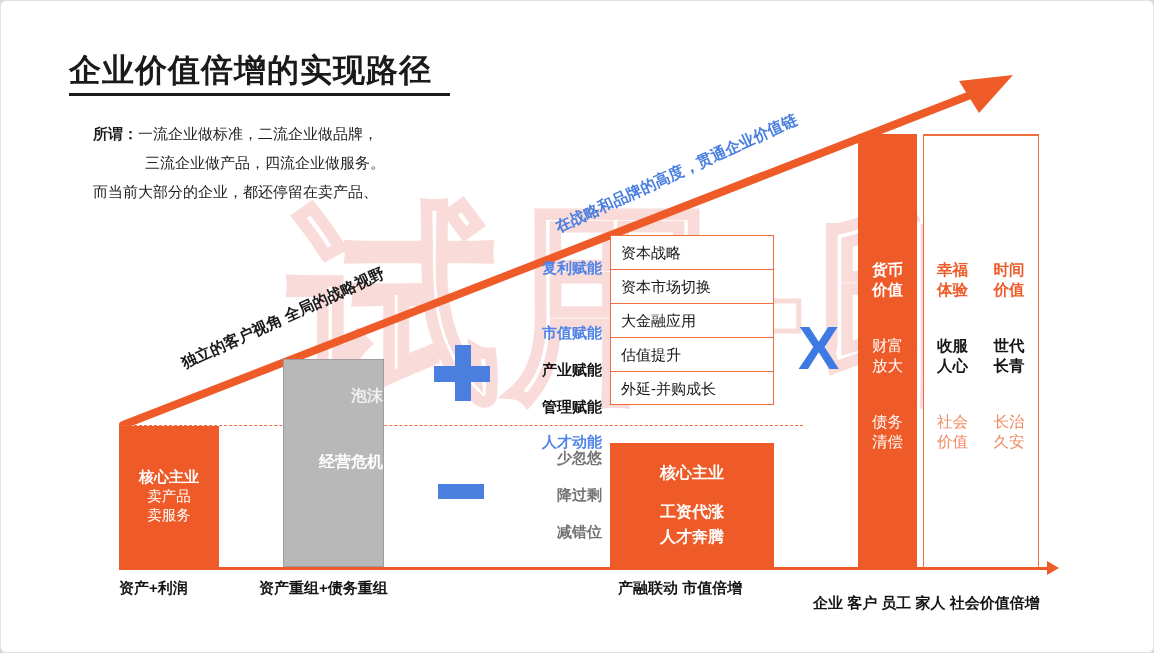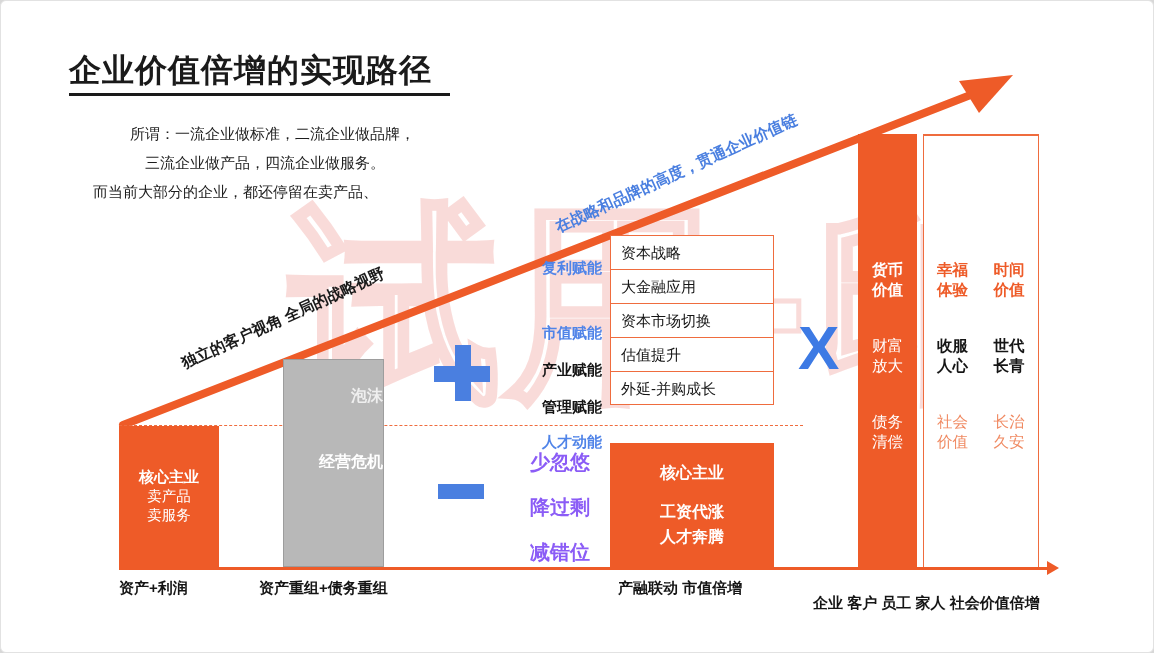--- a/index.html
+++ b/index.html
@@ -62,21 +62,21 @@
   .intro {
     position: absolute;
     left: 92px;
     top: 118px;
     z-index: 12;
     font-size: 15px;
     color: #1d1d1d;
     line-height: 29px;
     white-space: nowrap;
   }
-  .intro .lead { font-weight: normal; margin-left: 37px; }
+  .intro .lead { font-weight: bold; }
   .intro .indent { padding-left: 52px; display: inline-block; }
 
   
   .axis-x {
     position: absolute;
     left: 118px;
     top: 566px;
     width: 934px;
     height: 3px;
     background: #ee5b28;
@@ -248,26 +248,25 @@
   
   .reduce-col {
     position: absolute;
     left: 517px;
     top: 448px;
     width: 84px;
     z-index: 9;
     text-align: right;
   }
   .reduce-col div {
-    font-size: 20px;
-    font-weight: bold;
-    color: #8b5cf6;
+    font-size: 15px;
+    font-weight: bold;
+    color: #737373;
     margin-bottom: 18px;
     white-space: nowrap;
-    text-align: center;
   }
 
   
   .bar-core2 {
     position: absolute;
     left: 609px;
     top: 442px;
     width: 164px;
     height: 124px;
     background: #ee5b28;
@@ -380,22 +379,22 @@
   <div class="emp-col">
     <div class="emp-item emp-blue" style="margin-bottom:46px">复利赋能</div>
     <div class="emp-item emp-blue" style="margin-bottom:18px">市值赋能</div>
     <div class="emp-item emp-black" style="margin-bottom:18px">产业赋能</div>
     <div class="emp-item emp-black" style="margin-bottom:16px">管理赋能</div>
     <div class="emp-item emp-blue">人才动能</div>
   </div>
 
   <div class="box-list">
     <div class="box-item">资本战略</div>
+    <div class="box-item">资本市场切换</div>
     <div class="box-item">大金融应用</div>
-    <div class="box-item">资本市场切换</div>
     <div class="box-item">估值提升</div>
     <div class="box-item">外延-并购成长</div>
   </div>
 
   <div class="reduce-col">
     <div>少忽悠</div>
     <div>降过剩</div>
     <div>减错位</div>
   </div>
 

